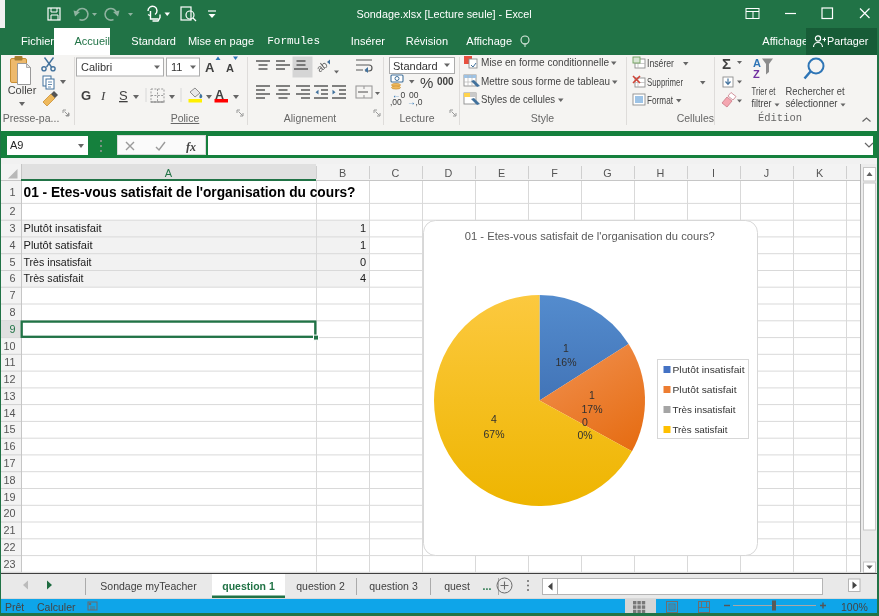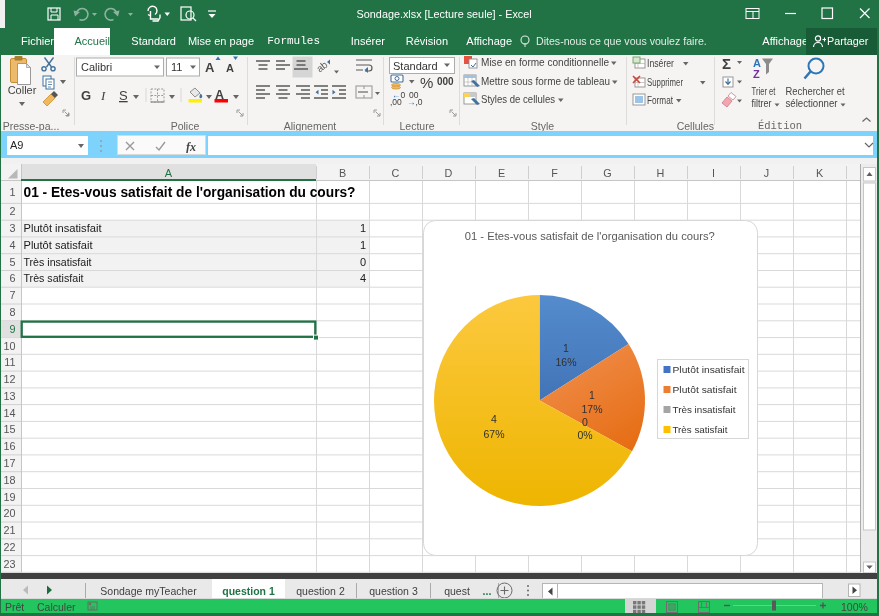--- a/index.html
+++ b/index.html
@@ -6,30 +6,30 @@
   body{width:879px;height:616px;overflow:hidden;position:relative;
        font-family:"Liberation Sans",sans-serif;background:#F1F1F1;}
   .abs{position:absolute;}
   
   #titlebar{left:5px;top:0;width:879px;height:28px;background:#217346;}
   #tabrow{left:0;top:28px;width:879px;height:27px;background:#217346;}
   .rtab{position:absolute;top:0;height:27px;line-height:27px;color:#fff;
         font-size:11px;text-align:right;}
   #ribbon{left:0;top:55px;width:879px;height:76px;background:#F5F4F2;border-bottom:1px solid #E1DFDD;}
   .gdiv{position:absolute;top:2px;height:68px;width:1px;background:#DEDCDA;}
-  .glabel{position:absolute;top:57px;height:12px;line-height:12px;font-size:10.5px;color:#666;text-align:center;margin-top:8px;}
+  .glabel{position:absolute;top:57px;height:12px;line-height:12px;font-size:10.5px;color:#666;text-align:center;}
   .drop{position:absolute;width:0;height:0;border-left:3px solid transparent;border-right:3px solid transparent;border-top:4px solid #666;}
   
-  #fbar{left:0;top:131px;width:879px;height:27px;background:#7dd3fc;}
+  #fbar{left:0;top:131px;width:879px;height:27px;background:#15803d;}
   
   #sheet{left:0;top:164px;}
   
-  #tabstrip{left:0;top:573px;width:879px;height:25px;background:#E9E9E9;border-top:6px solid #404040;box-sizing:border-box;}
+  #tabstrip{left:0;top:573px;width:879px;height:25px;background:#E9E9E9;border-top:1px solid #404040;box-sizing:border-box;}
   .stab{position:absolute;top:0;height:24px;line-height:24px;font-size:10.5px;color:#404040;text-align:center;border-right:1px solid #ABABAB;box-sizing:border-box;}
-  #statusbar{left:0;top:598px;width:879px;height:15px;background:#22c55e;border-top:1px solid #D9D9D9;box-sizing:border-box;}
+  #statusbar{left:0;top:598px;width:879px;height:15px;background:#0ea5e9;border-top:1px solid #D9D9D9;box-sizing:border-box;}
   .sbtxt{position:absolute;top:1px;height:14px;line-height:14px;font-size:10.5px;color:#444;}
   
   #bleft{left:0;top:28px;width:1px;height:585px;background:#217346;}
   #bright{left:877px;top:28px;width:2px;height:585px;background:#217346;}
   #bbottom{left:0;top:613px;width:879px;height:3px;background:#217346;}
 </style>
 </head>
 <body>
 
 <div class="abs" id="titlebar">
@@ -84,21 +84,20 @@
   <div class="rtab" style="left:256px;width:64px;font-family:Liberation Mono, monospace;">Formules</div>
   <div class="rtab" style="left:323px;width:62px;">Insérer</div>
   <div class="rtab" style="left:388px;width:60px;">Révision</div>
   <div class="rtab" style="left:450px;width:62px;">Affichage</div>
   <svg class="abs" style="left:519px;top:6px;" width="12" height="16" viewBox="0 0 12 16">
     <g stroke="#ddebe1" stroke-width="1.1" fill="none">
       <circle cx="6" cy="6" r="4"></circle>
       <path d="M4.5 10 h3 M5 12 h2"></path>
     </g>
   </svg>
-  <div class="rtab" style="left:536px;width:190px;color:#DFEDE4;text-align:left;font-size:10.6px;">Dites-nous ce que vous voulez faire.</div>
   <div class="rtab" style="left:718px;width:90px;">Affichage Doncque</div>
   <div class="rtab" style="left:806px;width:71px;background:#175C37;text-align:left;">
     <svg style="position:absolute;left:6px;top:6px;" width="14" height="14" viewBox="0 0 14 14">
       <g stroke="#fff" stroke-width="1.2" fill="none">
         <circle cx="6" cy="4.5" r="2.6"></circle>
         <path d="M1.5 13 a4.5 4.5 0 0 1 9 0"></path>
         <path d="M10.5 5.5 h4 M12.5 3.5 v4" stroke-width="1.1"></path>
       </g>
     </svg>
     <span style="margin-left:21px;font-size:10.8px;">Partager</span>

